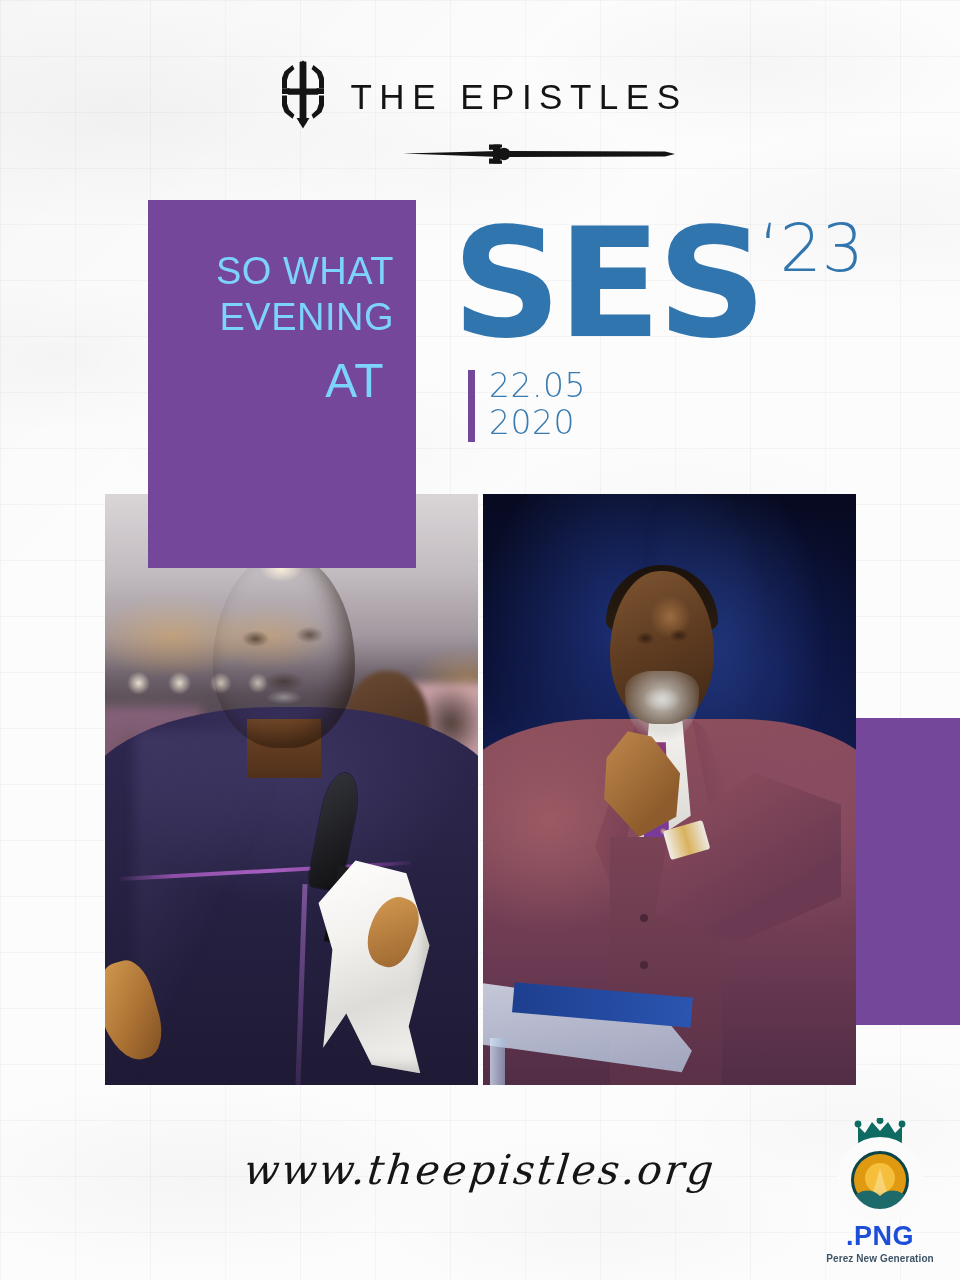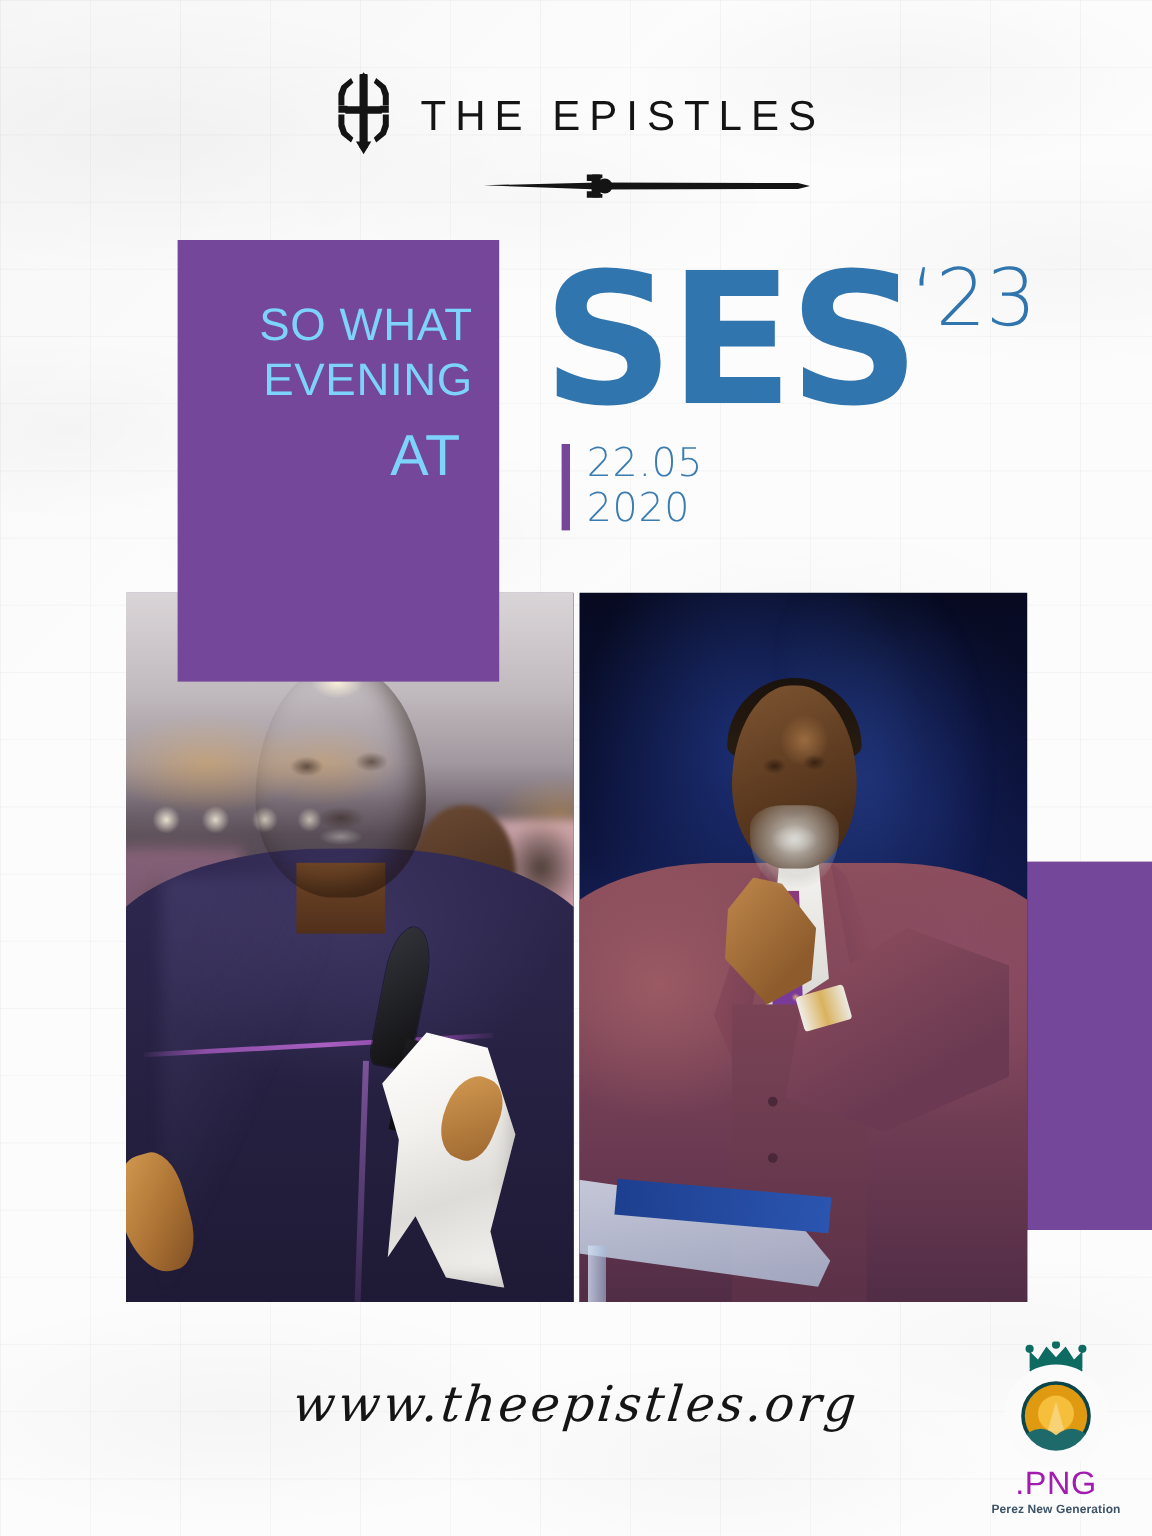--- a/index.html
+++ b/index.html
@@ -474,22 +474,22 @@
     top: 1118px;
     width: 136px;
     height: 152px;
     display: flex;
     flex-direction: column;
     align-items: center;
   }
   .png-mark { position: relative; width: 96px; height: 104px; }
   .png-text {
     font-size: 27px;
-    font-weight: 400;
-    color: #a21caf;
+    font-weight: 700;
+    color: #1d4ed8;
     line-height: 1;
     letter-spacing: 0.5px;
     margin-top: 1px;
   }
   .png-sub {
     font-size: 10px;
     font-weight: 700;
     color: #3d5366;
     letter-spacing: 0.1px;
     margin-top: 3px;

